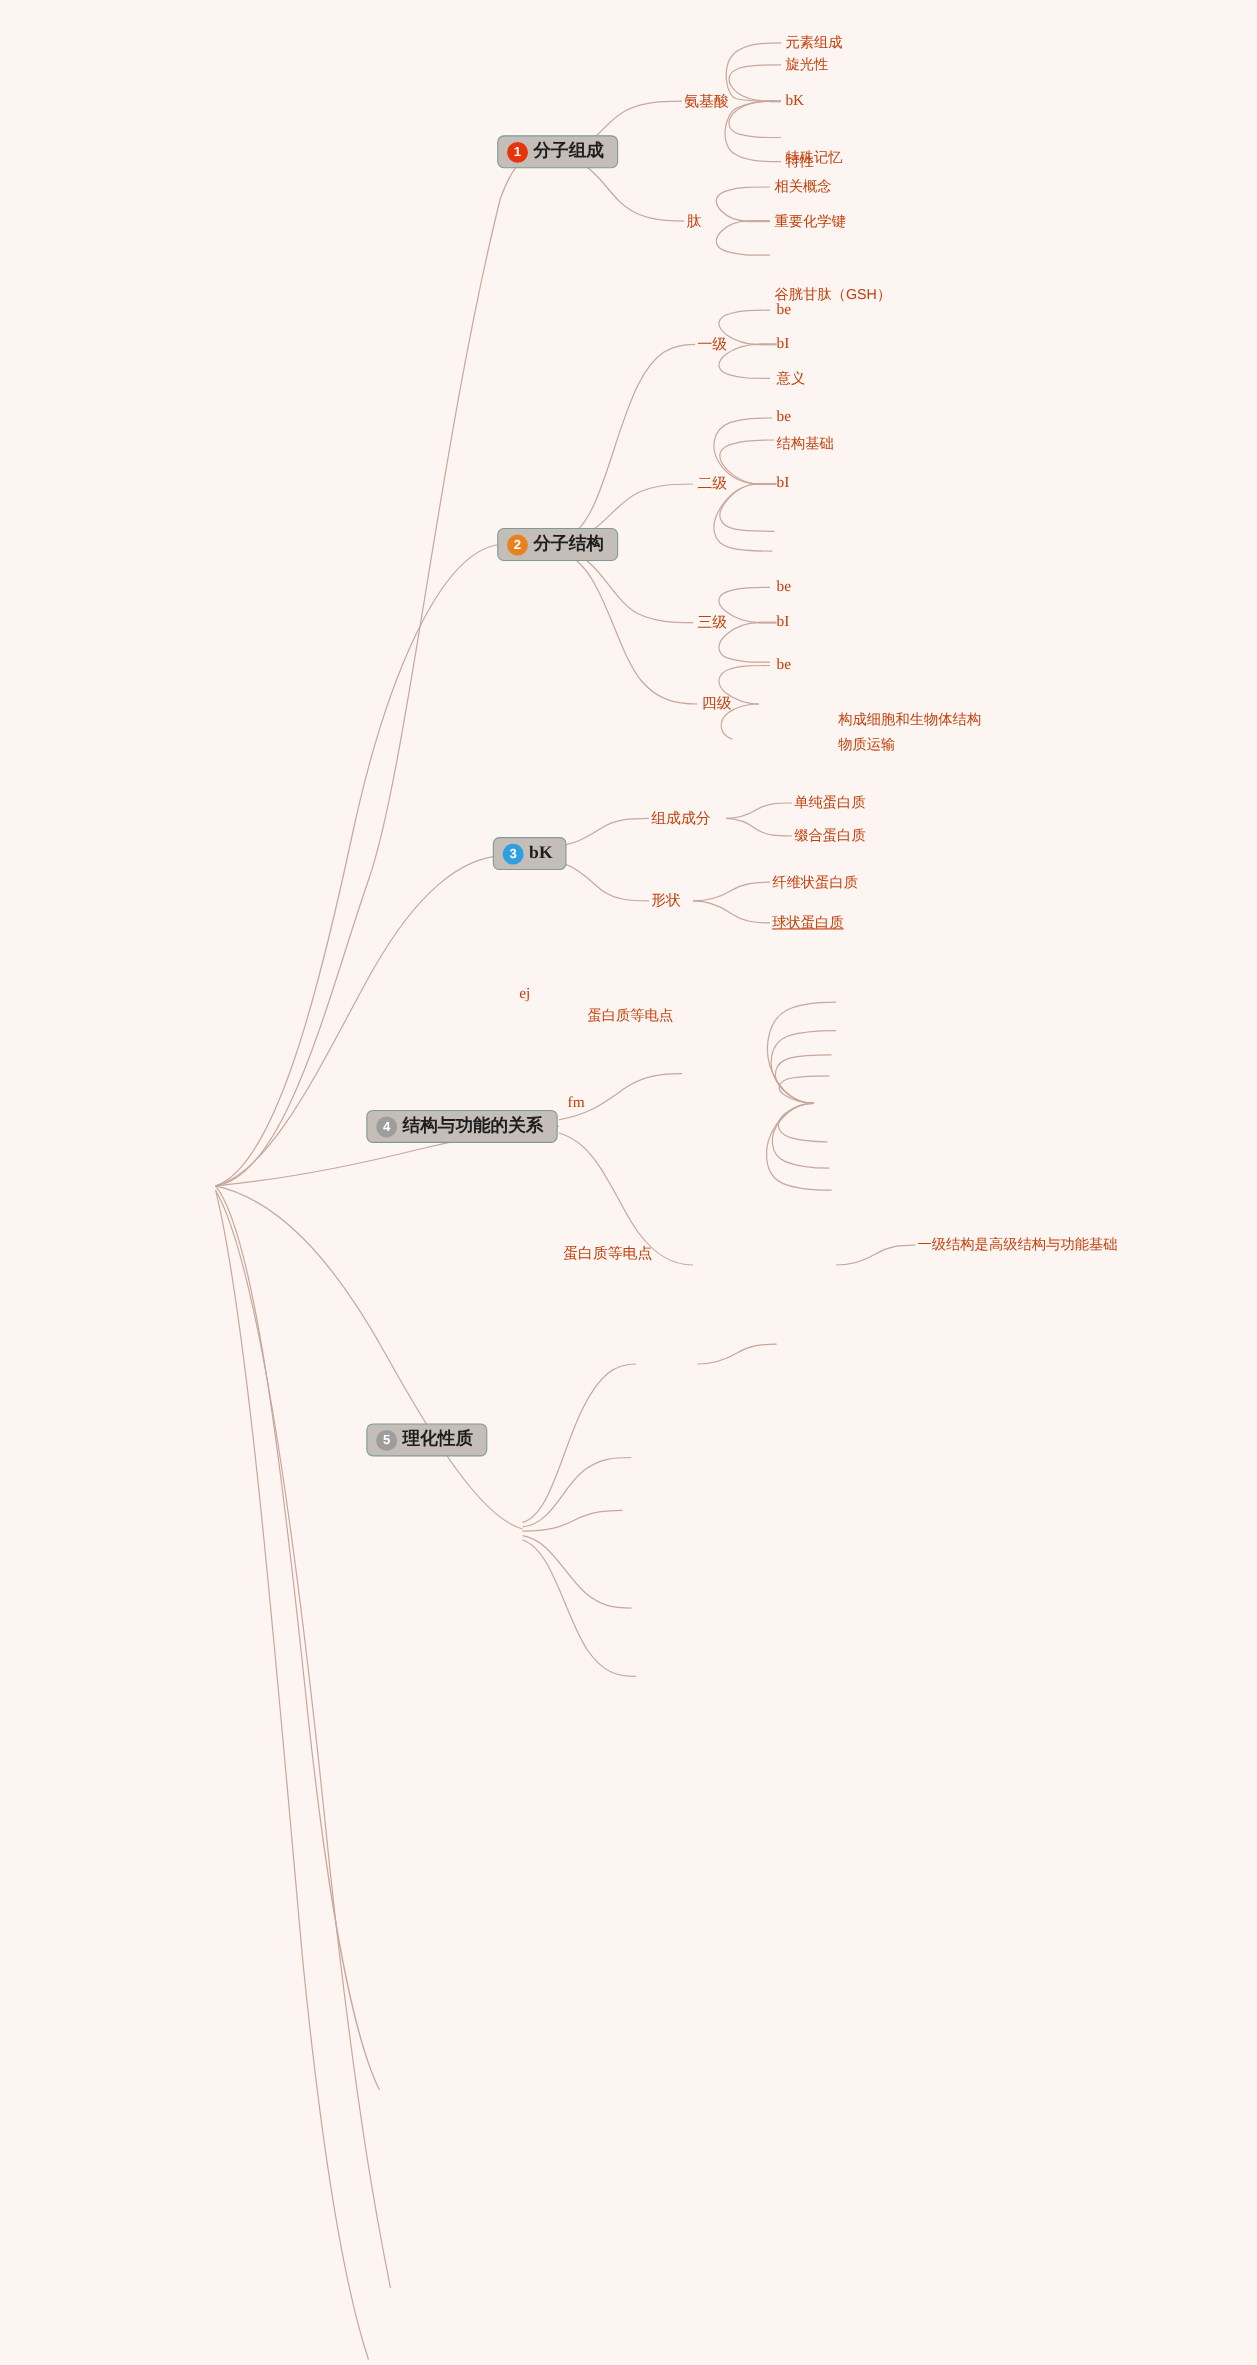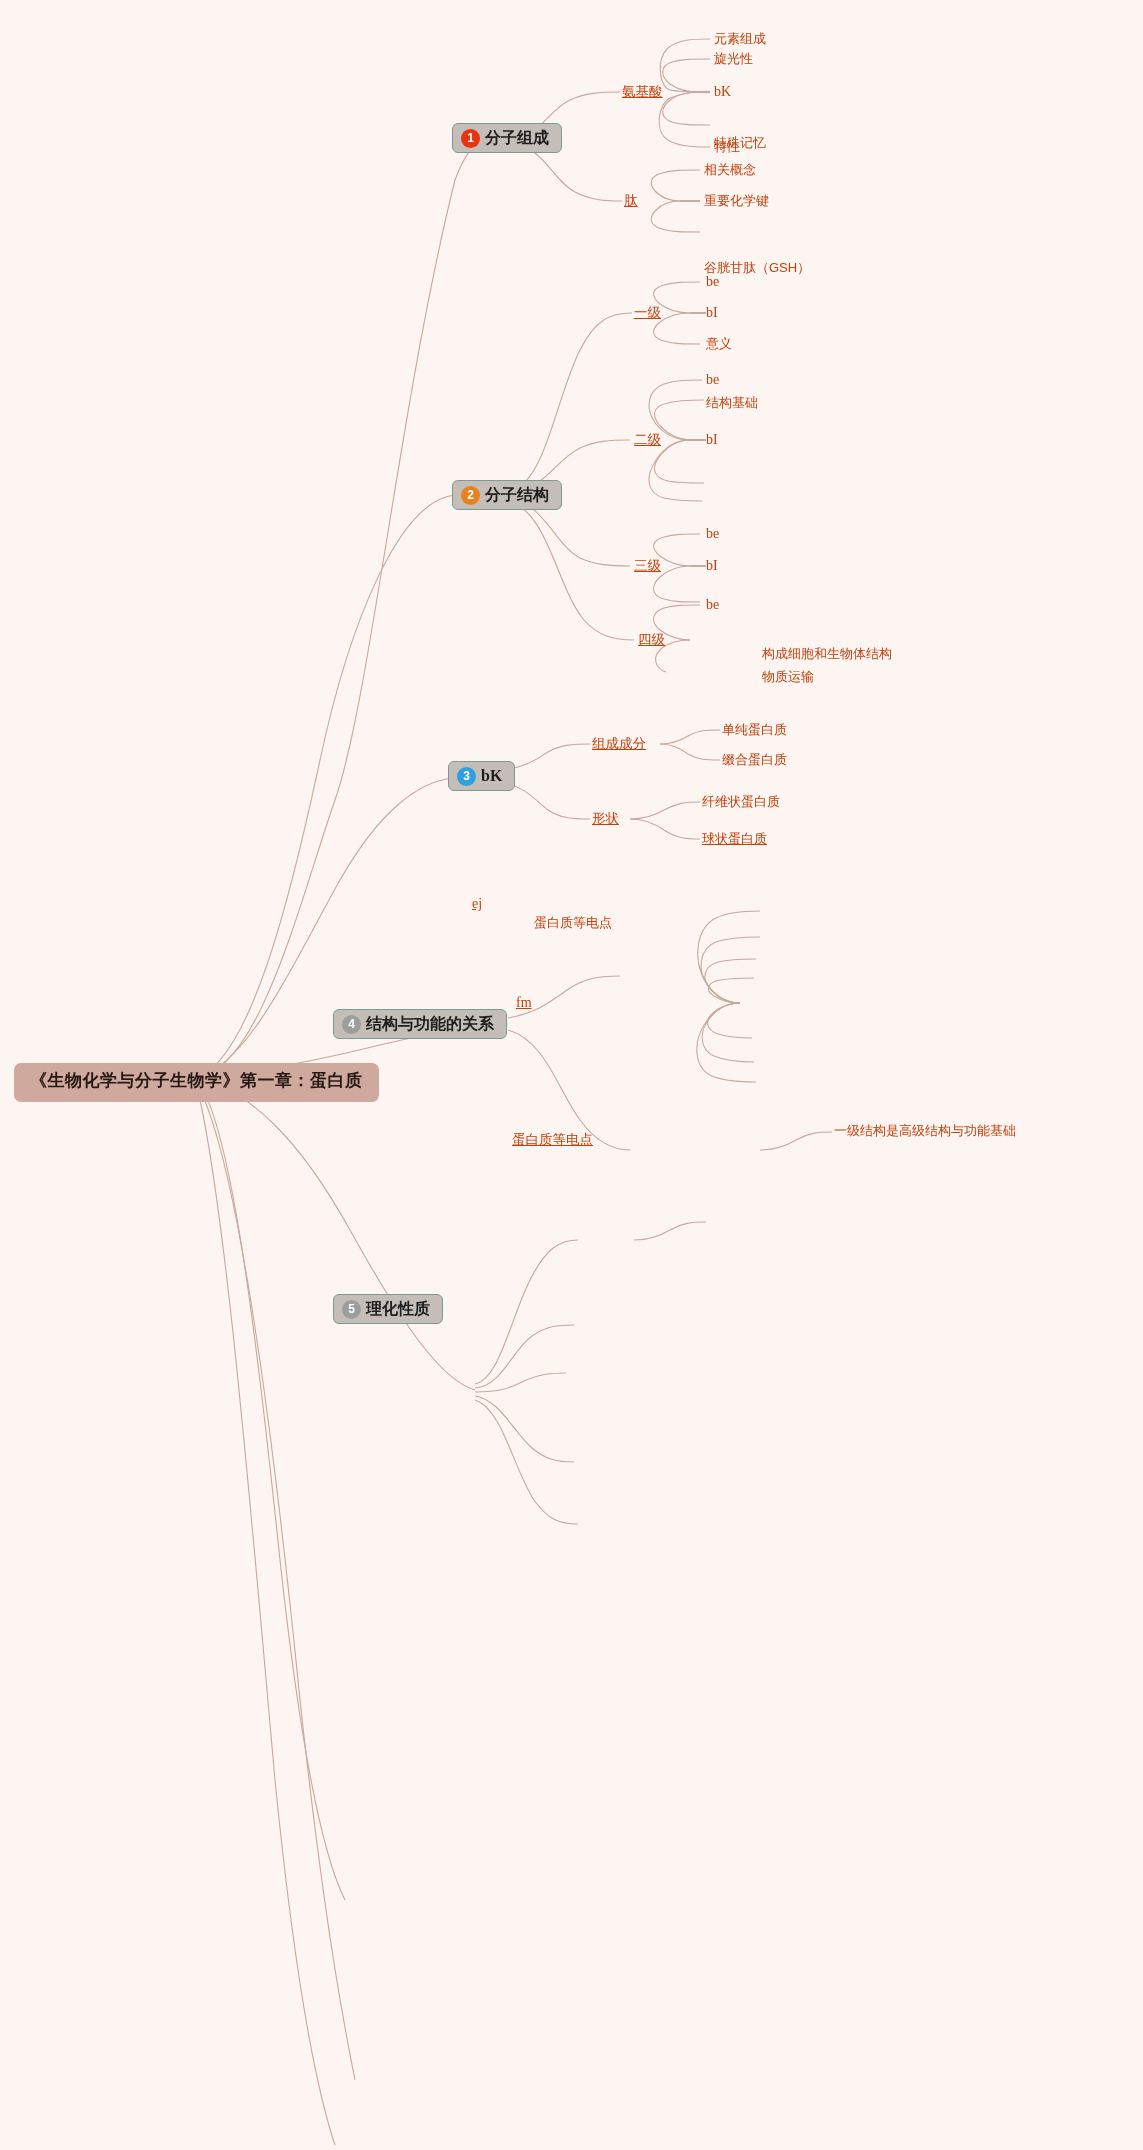--- a/index.html
+++ b/index.html
@@ -51,21 +51,21 @@
   }
 
   
   .node{
     position:absolute;
     font-size:13.5px;
     color:#c2410c;
     white-space:nowrap;
     line-height:1;
   }
-  .node.lv2{font-size:13.5px;text-decoration:underline;}
+  .node.lv2{font-size:13.5px;}
   .node.lv3{font-size:13px;}
   .node.lat{font-family:"Liberation Serif","DejaVu Serif",serif;font-size:14px;}
 </style>
 </head>
 <body>
 
 <div id="canvas">
 
   <svg class="wires" viewBox="0 0 1143 2150" xmlns="http://www.w3.org/2000/svg">
     <g fill="none" stroke="#c8a79c" stroke-width="1.1">
@@ -140,21 +140,20 @@
       <path d="M475,1384 C500,1378 510,1320 530,1280 C546,1248 560,1240 578,1240"></path>
       <path d="M475,1388 C502,1386 512,1350 532,1336 C546,1326 558,1325 574,1325"></path>
       <path d="M475,1392 C500,1392 510,1388 522,1382 C538,1374 552,1373 566,1373"></path>
       <path d="M475,1396 C500,1400 512,1430 532,1448 C546,1460 558,1462 574,1462"></path>
       <path d="M475,1400 C502,1408 514,1470 534,1500 C548,1520 560,1524 578,1524"></path>
 
       <path d="M634,1240 C650,1240 660,1236 670,1230 C682,1223 692,1222 706,1222"></path>
     </g>
   </svg>
 
-  <div class="root-node" style="left:14px;top:1063px;">《生物化学与分子生物学》第一章：蛋白质</div>
 
   <div class="topic" style="left:452px;top:123px;">
     <span class="badge" style="background:#e8340c">1</span>
     <span class="tlabel">分子组成</span>
   </div>
 
   <div class="node lv2" style="left:622px;top:85px;">氨基酸</div>
   <div class="node lv2" style="left:624px;top:194px;">肽</div>
 
   <div class="node lv3" style="left:714px;top:32px;">元素组成</div>

